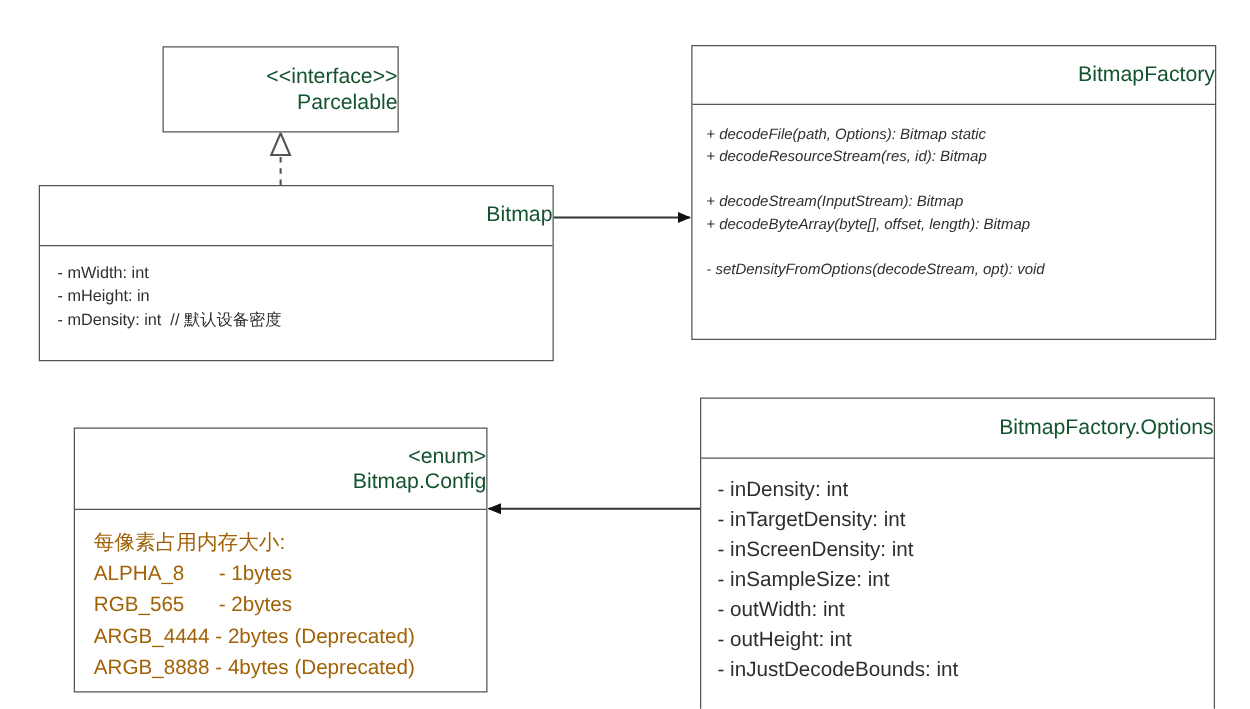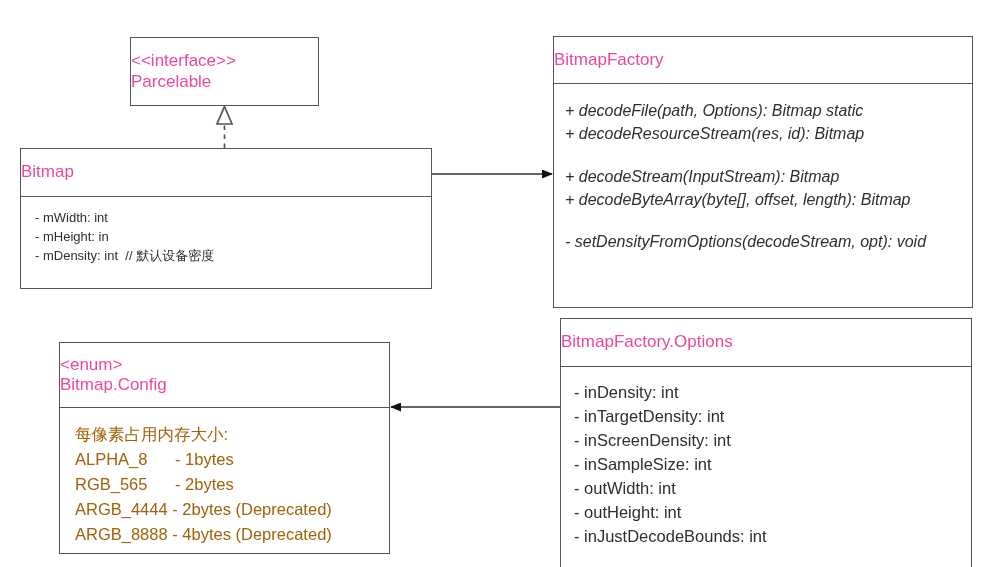--- a/index.html
+++ b/index.html
@@ -26,25 +26,25 @@
     position: absolute;
     box-sizing: border-box;
     border: 1.6px solid #555555;
     background: #ffffff;
   }
   .box-header {
     box-sizing: border-box;
     width: 100%;
     display: flex;
     flex-direction: column;
-    align-items: flex-start;
+    align-items: flex-end;
     justify-content: center;
     text-align: center;
     border-bottom: 1.6px solid #555555;
-    color: #ec4899;
+    color: #14532d;
   }
   .box-header.no-divider {
     border-bottom: none;
   }
   .header-line {
     display: block;
     line-height: 1.18;
     white-space: pre;
   }
   .box-body {
@@ -73,41 +73,41 @@
 
   
   #box-parcelable {
     left: 130px; top: 37px; width: 189px; height: 69px;
   }
   #box-parcelable .box-header {
     height: 100%;
     font-size: 17px;
   }
   #box-bitmap {
-    left: 20px; top: 148px; width: 412px; height: 141px;
+    left: 31px; top: 148px; width: 412px; height: 141px;
   }
   #box-bitmap .box-header {
     height: 48px;
     font-size: 17px;
   }
   #box-bitmap .box-body {
     height: calc(100% - 48px);
     font-size: 13px;
     padding-top: 12px;
   }
   #box-factory {
-    left: 553px; top: 36px; width: 420px; height: 272px;
+    left: 553px; top: 36px; width: 420px; height: 236px;
   }
   #box-factory .box-header {
     height: 47px;
     font-size: 17px;
   }
   #box-factory .box-body {
     height: calc(100% - 47px);
-    font-size: 16px;
+    font-size: 12px;
     padding-top: 15px;
     padding-left: 11px;
   }
   #box-config {
     left: 59px; top: 342px; width: 331px; height: 212px;
   }
   #box-config .box-header {
     height: 65px;
     font-size: 17px;
   }

